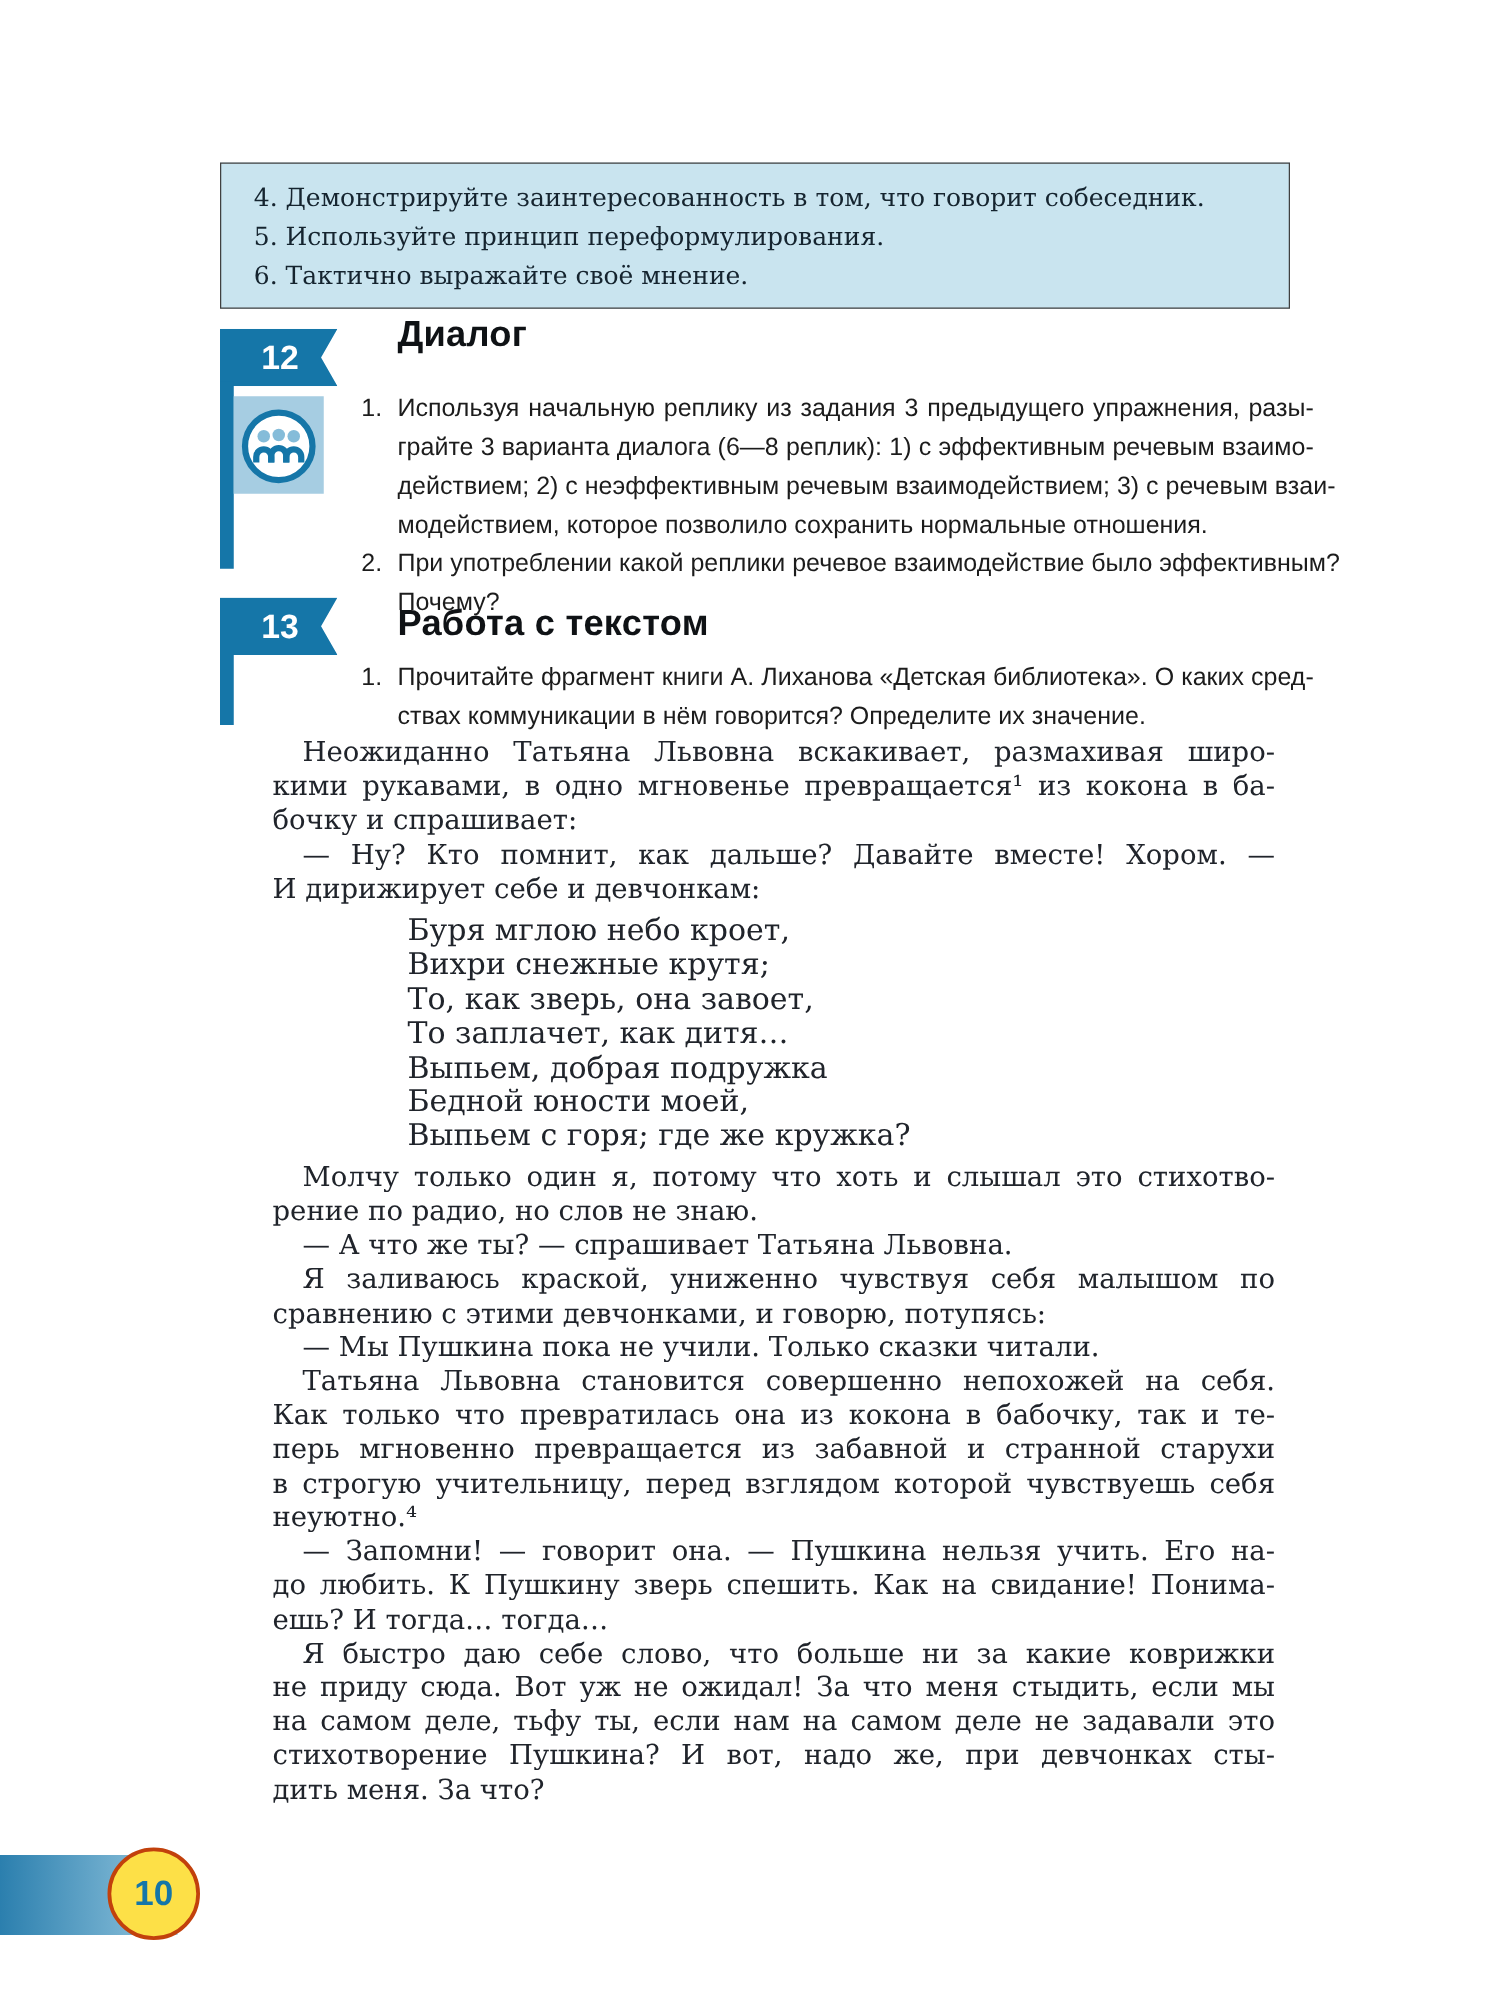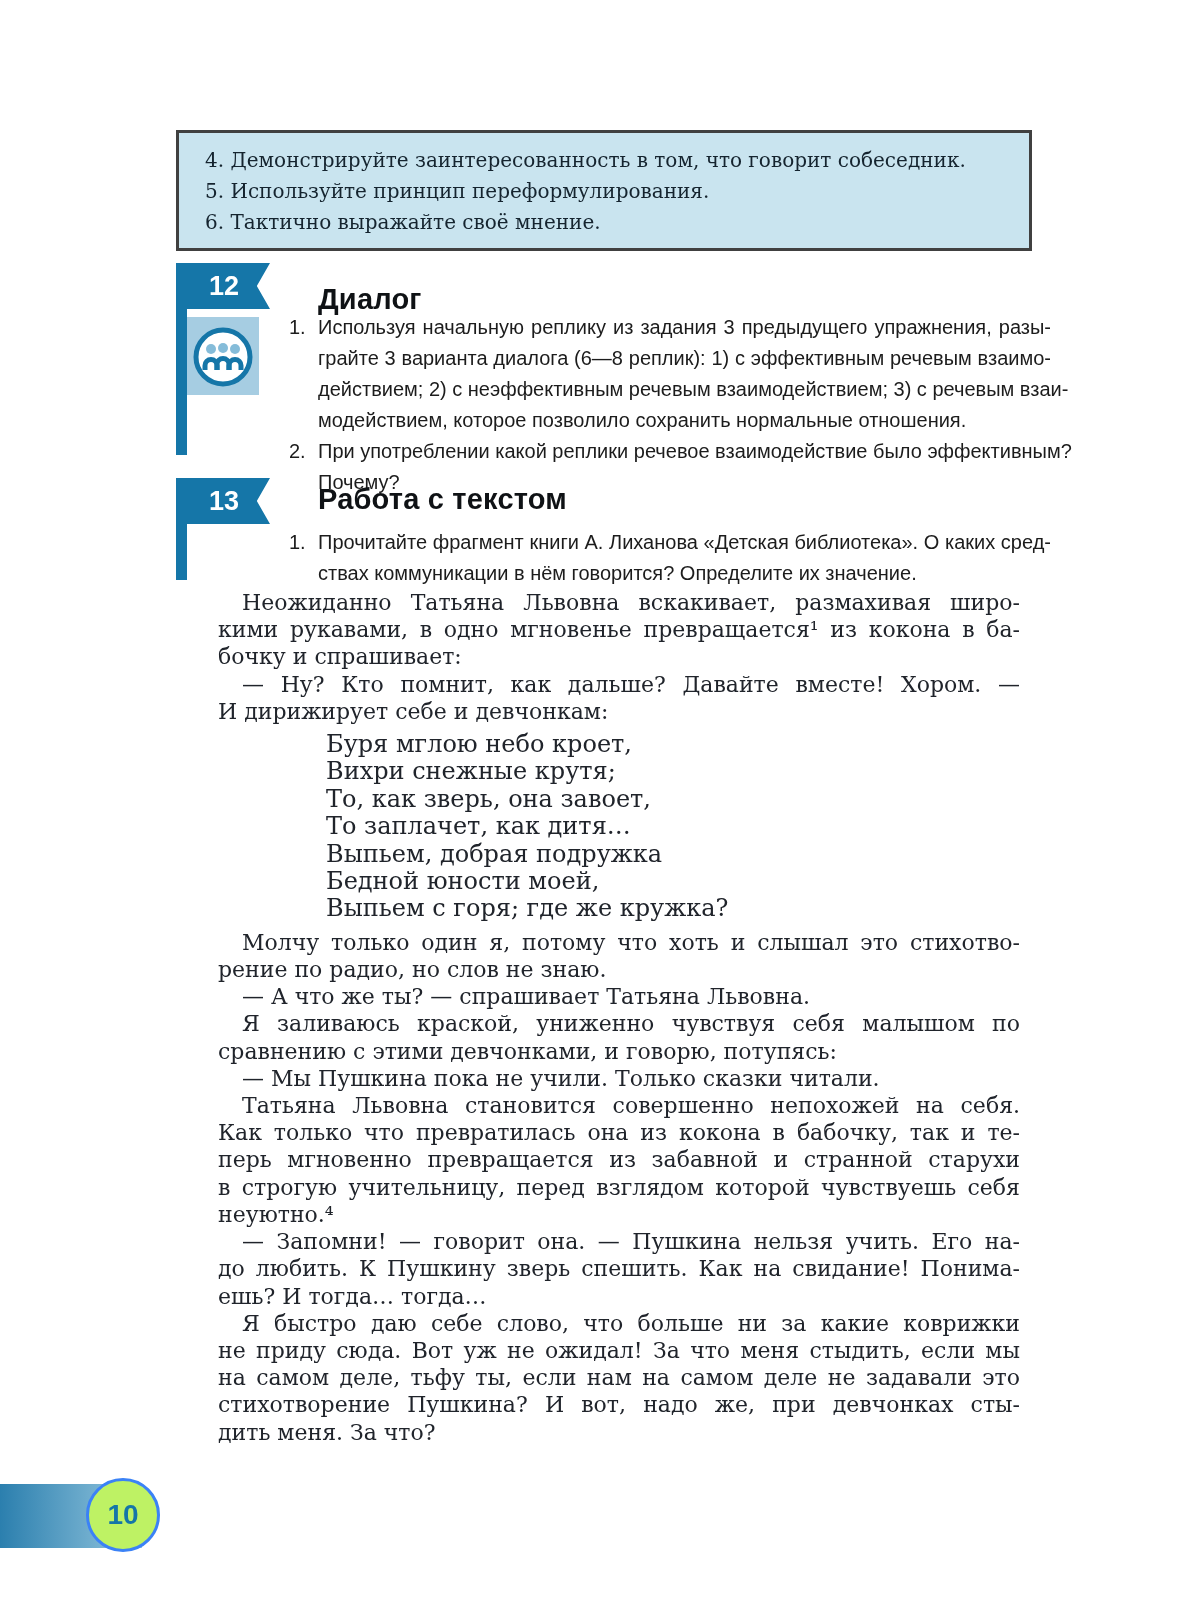--- a/index.html
+++ b/index.html
@@ -5,21 +5,21 @@
   * { margin:0; padding:0; box-sizing:border-box; }
   html,body { background:#ffffff; }
   .page {
     position:relative; width:1200px; height:1604px; background:#ffffff;
     overflow:hidden; font-family:"Liberation Sans", sans-serif;
   }
 
   
   .info-box {
     position:absolute; left:176px; top:130px; width:856px; min-height:98px;
-    background:#c9e4ef; border:3px solid #404040;
+    background:#c9e4ef; border:1px solid #404040;
     padding:12px 18px 10px 26px;
   }
   .info-item {
     font-family:"DejaVu Serif","Liberation Serif",serif;
     font-size:20px; line-height:31px; color:#15242f; white-space:nowrap;
   }
 
   
   .flag {
     position:absolute; width:94px; height:46px; background:#1576a8;
@@ -62,21 +62,21 @@
   .poem { margin:6px 0 6px 108px; }
   .poem-line { font-size:24px; line-height:27.4px; white-space:nowrap; }
 
   
   .footer-bar {
     position:absolute; left:0; top:1484px; width:142px; height:64px;
     background:linear-gradient(90deg,#2b7fae 0%,#97c8e0 100%);
   }
   .footer-circle {
     position:absolute; left:86px; top:1478px; width:74px; height:74px;
-    background:#bef264; border:3px solid #3b82f6; border-radius:50%;
+    background:#fde047; border:3px solid #c2410c; border-radius:50%;
     display:flex; align-items:center; justify-content:center;
     font-weight:bold; font-size:28px; color:#1576a8;
   }
 </style>
 </head>
 <body>
 
 <div class="page">
 
   <div class="info-box">
@@ -95,21 +95,21 @@
     <svg width="64" height="64" viewBox="0 0 64 64">
       <circle cx="32" cy="33" r="27" fill="#ffffff" stroke="#1576a8" stroke-width="5"></circle>
       <circle cx="20" cy="25" r="5" fill="#85bcd9"></circle>
       <circle cx="32" cy="24" r="5" fill="#85bcd9"></circle>
       <circle cx="44" cy="25" r="5" fill="#85bcd9"></circle>
       <path d="M14 46 V41.5 a6 6 0 0 1 12 0 V46" fill="none" stroke="#1576a8" stroke-width="5"></path>
       <path d="M26 46 V40.5 a6 6 0 0 1 12 0 V46" fill="none" stroke="#1576a8" stroke-width="5"></path>
       <path d="M38 46 V41.5 a6 6 0 0 1 12 0 V46" fill="none" stroke="#1576a8" stroke-width="5"></path>
     </svg>
   </div>
-  <div class="section-title" style="top:283px;">Диалог</div>
+  <div class="section-title" style="top:252px;">Диалог</div>
   <div class="tasks" style="top:312px;">
       <div class="task-row">
         <div class="task-num">1.</div>
         <div class="task-lines">
           <div class="t-line jl">Используя начальную реплику из задания 3 предыдущего упражнения, разы-</div>
           <div class="t-line jl">грайте 3 варианта диалога (6—8 реплик): 1) с эффективным речевым взаимо-</div>
           <div class="t-line jl">действием; 2) с неэффективным речевым взаимодействием; 3) с речевым взаи-</div>
           <div class="t-line">модействием, которое позволило сохранить нормальные отношения.</div>
         </div>
       </div>

